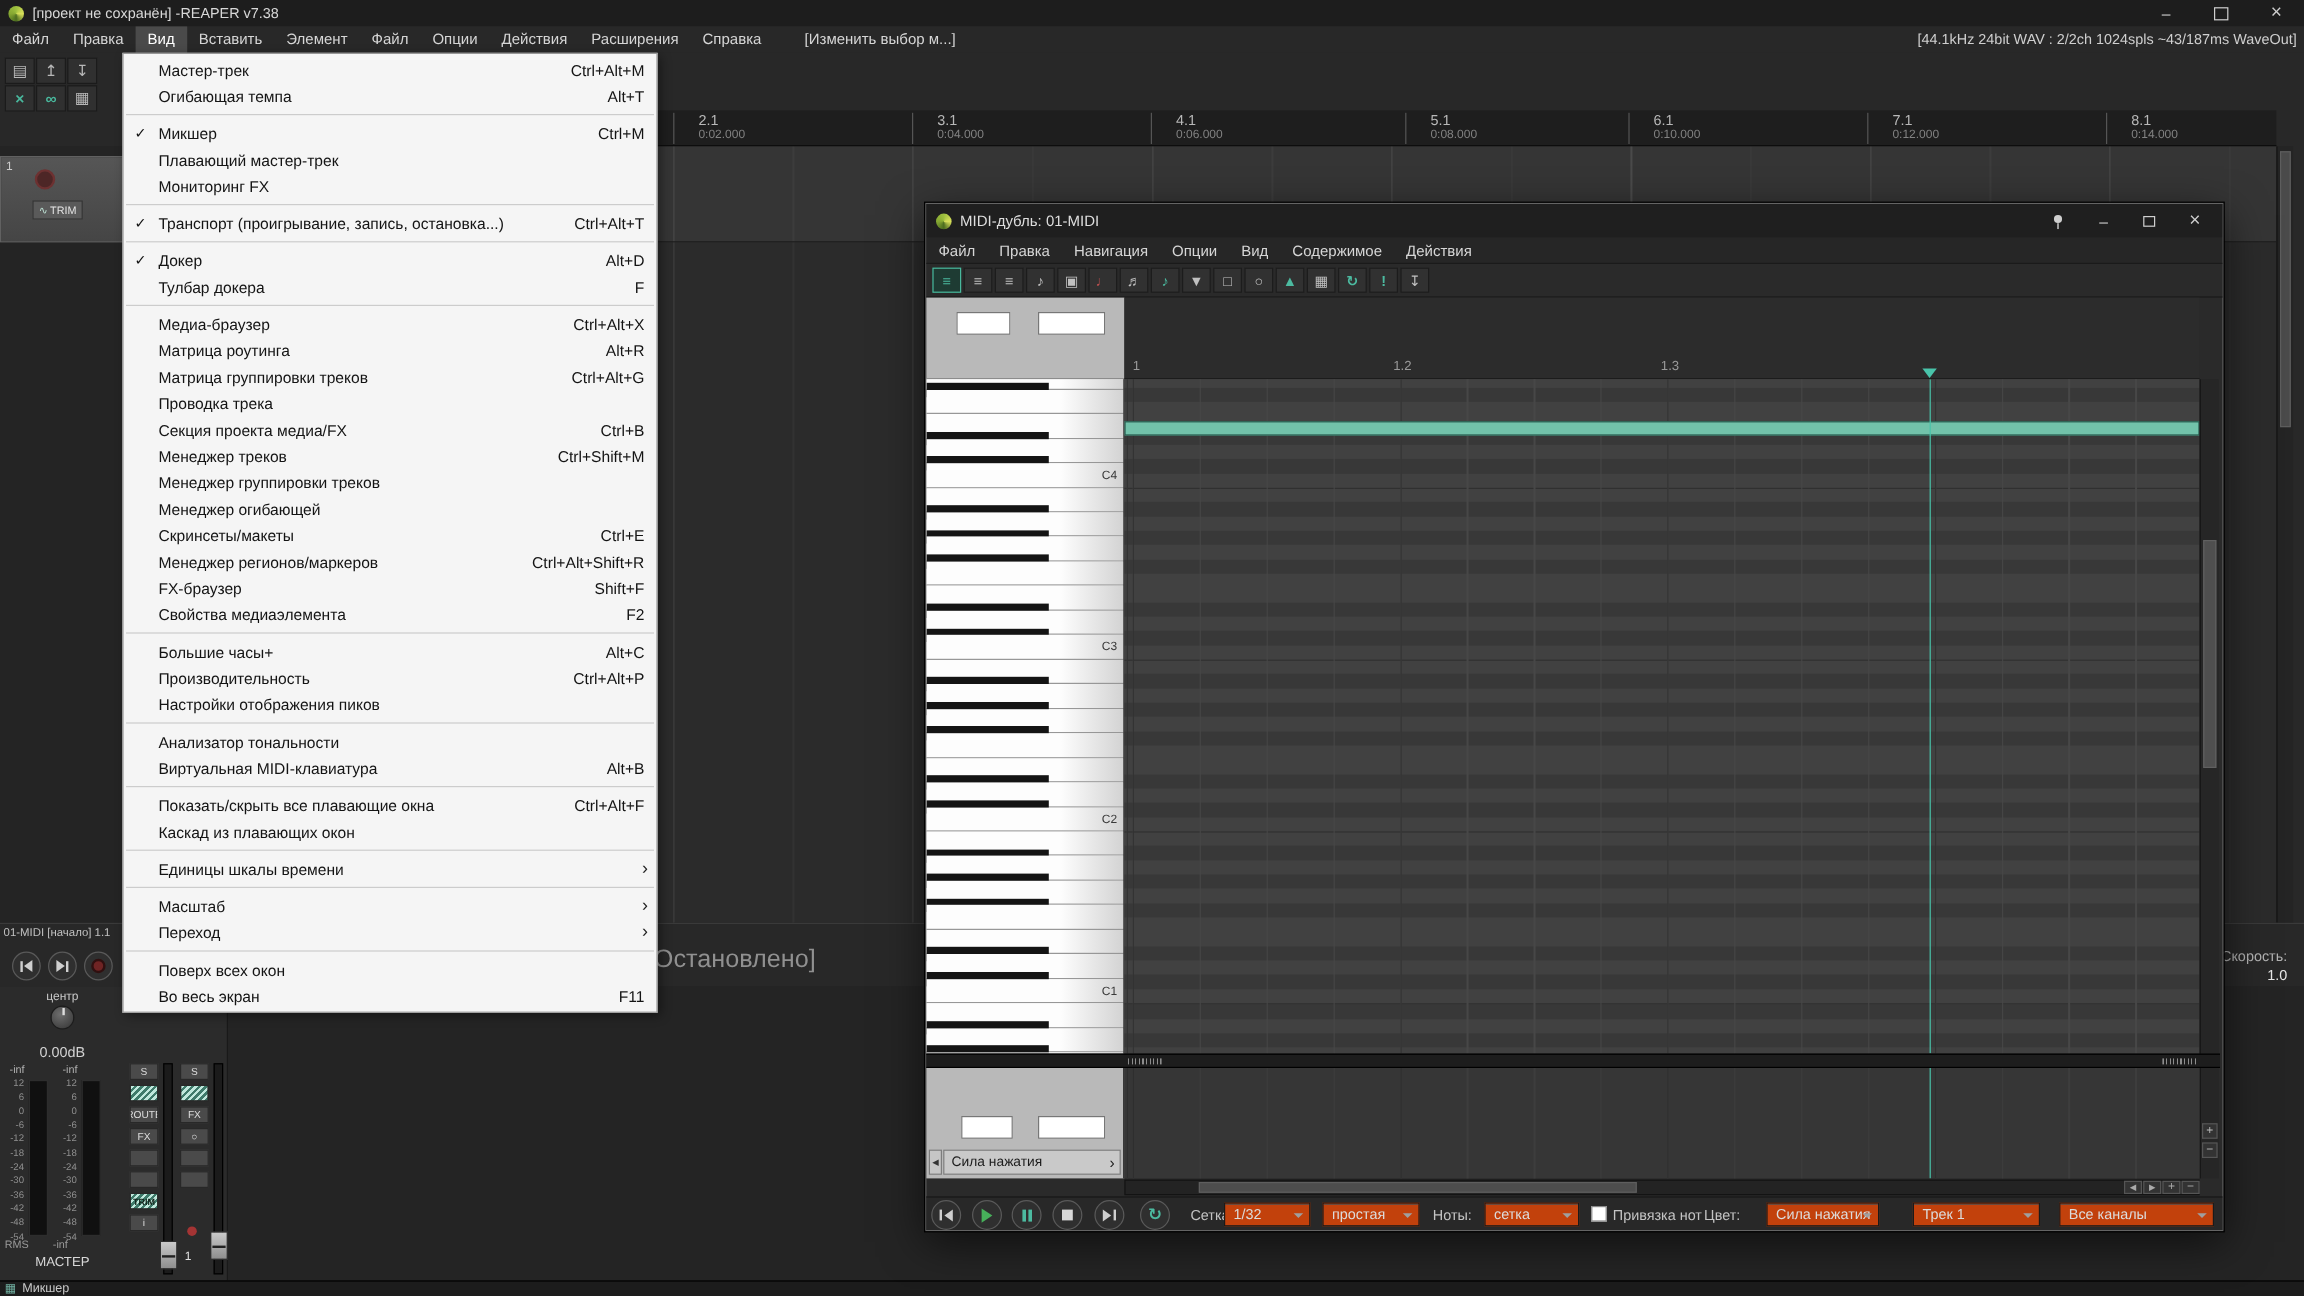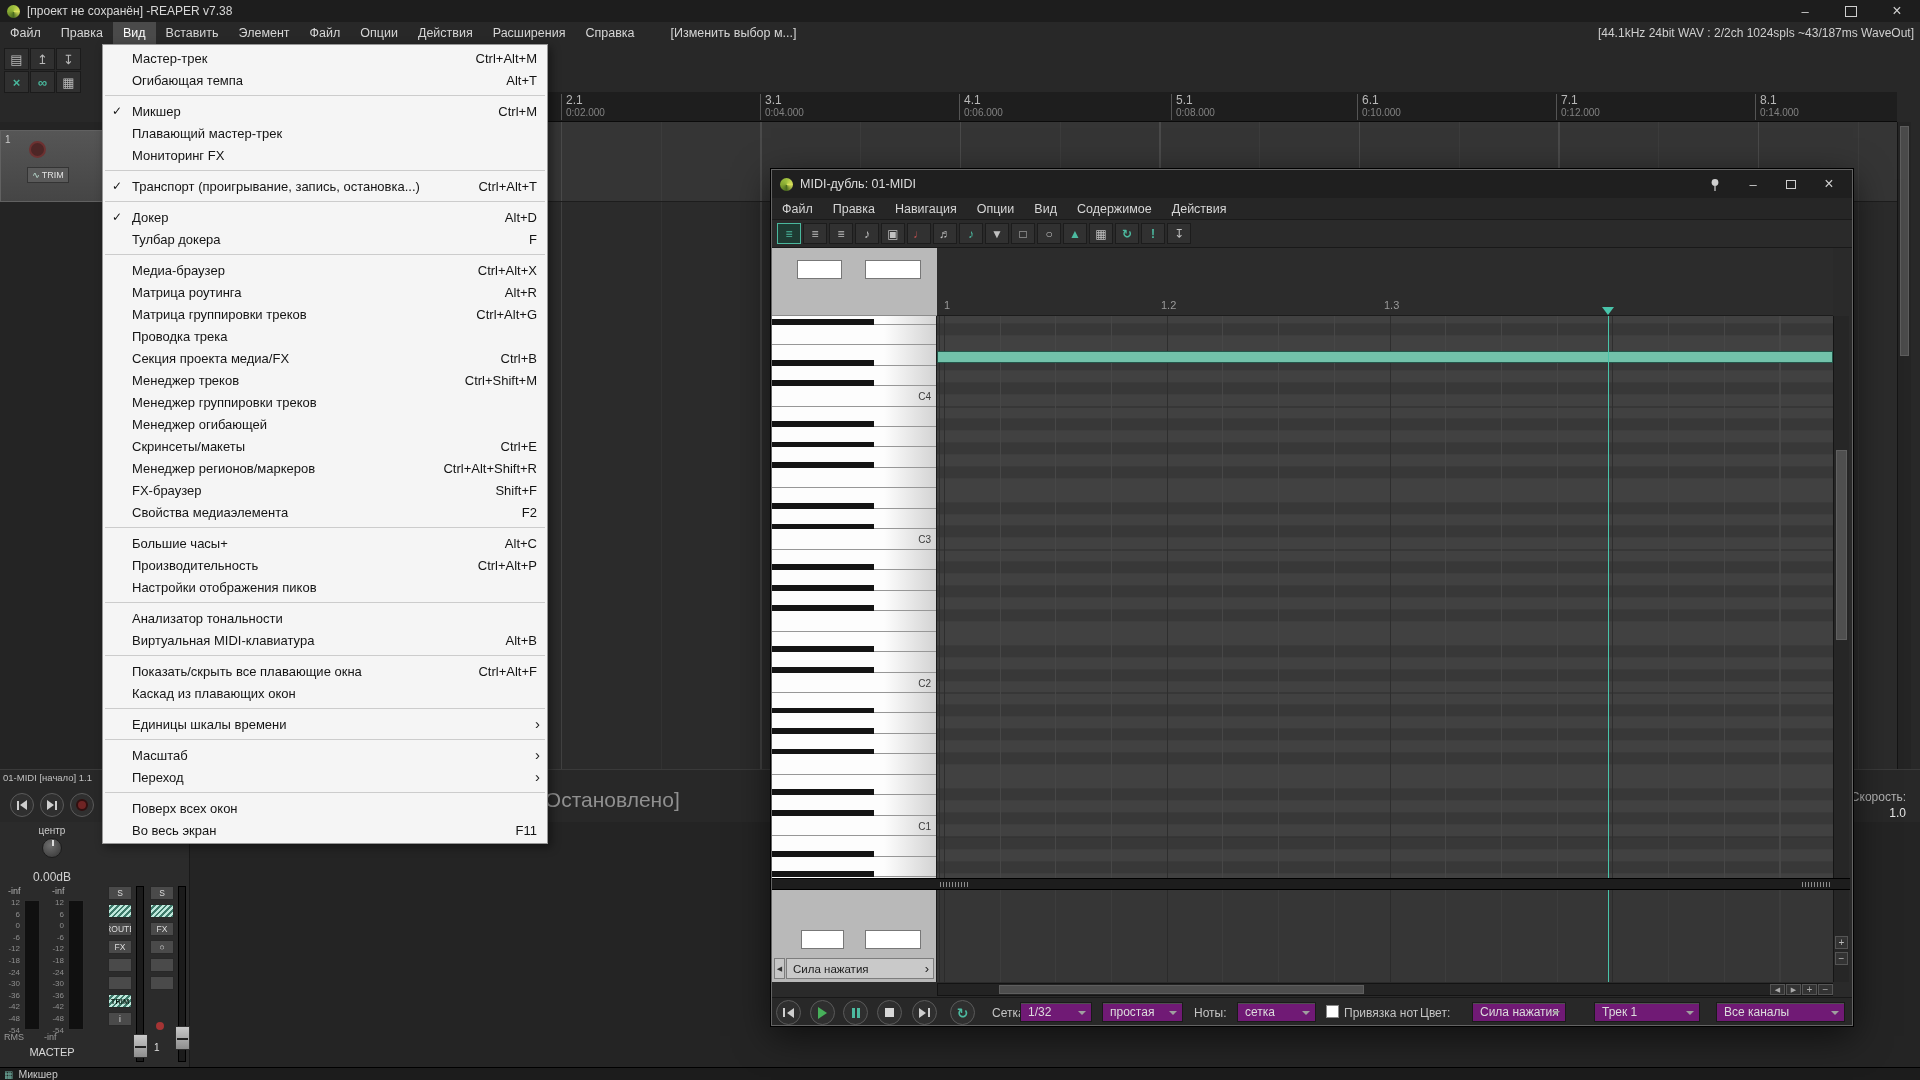--- a/index.html
+++ b/index.html
@@ -24,21 +24,21 @@
   .menu-extra{padding:3px 10px;margin-left:16px;display:flex;align-items:center;color:#d6d6d6}
   .audio-status{position:absolute;right:6px;top:4px;color:#cfcfcf;font-size:12px}
 
   
   .main-toolbar{position:absolute;left:4px;top:48px;display:grid;grid-template-columns:repeat(3,25px);gap:1px}
   .tool-btn{width:25px;height:22px;background:#303030;border:1px solid #1b1b1b;color:#b8b8b8;display:flex;align-items:center;justify-content:center;font-size:13px}
   .tool-btn .teal{color:#49b89d;font-weight:bold}
 
   
   .ruler{position:absolute;left:107px;top:92px;width:1790px;height:30px;background:#1e1e1e;border-bottom:1px solid #0b0b0b;overflow:hidden}
-  .ruler-marker{position:absolute;top:2px;height:26px;border-left:1px solid #555;padding-left:4px}
+  .ruler-marker{position:absolute;top:2px;height:26px;border-left:1px solid #555;padding-left:20px}
   .ruler-bar{font-size:12px;color:#b8b8b8;line-height:13px}
   .ruler-time{font-size:10px;color:#828282;line-height:11px}
 
   
   .arrange{position:absolute;left:107px;top:122px;width:1790px;height:647px;background-color:#2b2b2b;
     background-image:
       repeating-linear-gradient(90deg,rgba(255,255,255,0.075) 0 1px,transparent 1px 199.5px),
       repeating-linear-gradient(90deg,rgba(255,255,255,0.035) 0 1px,transparent 1px 99.75px);
     background-position:55px 0,55px 0}
   .track-lane{position:absolute;left:0;top:0;right:0;height:80px;background:rgba(255,255,255,0.05);border-bottom:1px solid #1d1d1d}
@@ -181,21 +181,21 @@
   .hsb-out{left:880px;font-size:10px}.hsb-out::before{content:"−"}
 
   .mw-bottombar{position:absolute;left:0;top:827px;right:0;height:28px;background:#282828;border-top:1px solid #181818}
   .mbtn{position:absolute;top:2px;width:25px;height:25px;border-radius:50%;background:#2f2f2f;border:1px solid #5a5a5a;display:flex;align-items:center;justify-content:center;gap:2px}
   .m-pausebar{width:3px;height:10px;background:#4cbaa0}
   .m-stopsq{width:9px;height:9px;background:#d8d8d8}
   .m-play{width:0;height:0;border-top:6px solid transparent;border-bottom:6px solid transparent;border-left:9px solid #47b05a}
   .loop-btn{color:#4cbaa0;font-size:14px;font-weight:bold}
   .loop-btn::before{content:"↻"}
   .bb-label{position:absolute;top:8px;font-size:12px;color:#c4c4c4;white-space:nowrap}
-  .dd{position:absolute;top:4px;height:20px;background:#701a75;border:1px solid #1a1a1a;box-shadow:inset 0 1px 0 #4e4e4e;color:#dcdcdc;font-size:12px;display:flex;align-items:center;padding:0 18px 0 7px;white-space:nowrap}
+  .dd{position:absolute;top:4px;height:20px;background:#c2410c;border:1px solid #1a1a1a;box-shadow:inset 0 1px 0 #4e4e4e;color:#dcdcdc;font-size:12px;display:flex;align-items:center;padding:0 18px 0 7px;white-space:nowrap}
   .dd::after{content:"";position:absolute;right:5px;top:8px;border-left:4px solid transparent;border-right:4px solid transparent;border-top:4px solid #9f9f9f}
   .cb{position:absolute;top:7px;width:13px;height:13px;background:#fff;border:1px solid #888}
 </style>
 </head>
 <body>
 
 <div id="root">
 
   <div class="titlebar">
     <span class="app-icon"></span>

